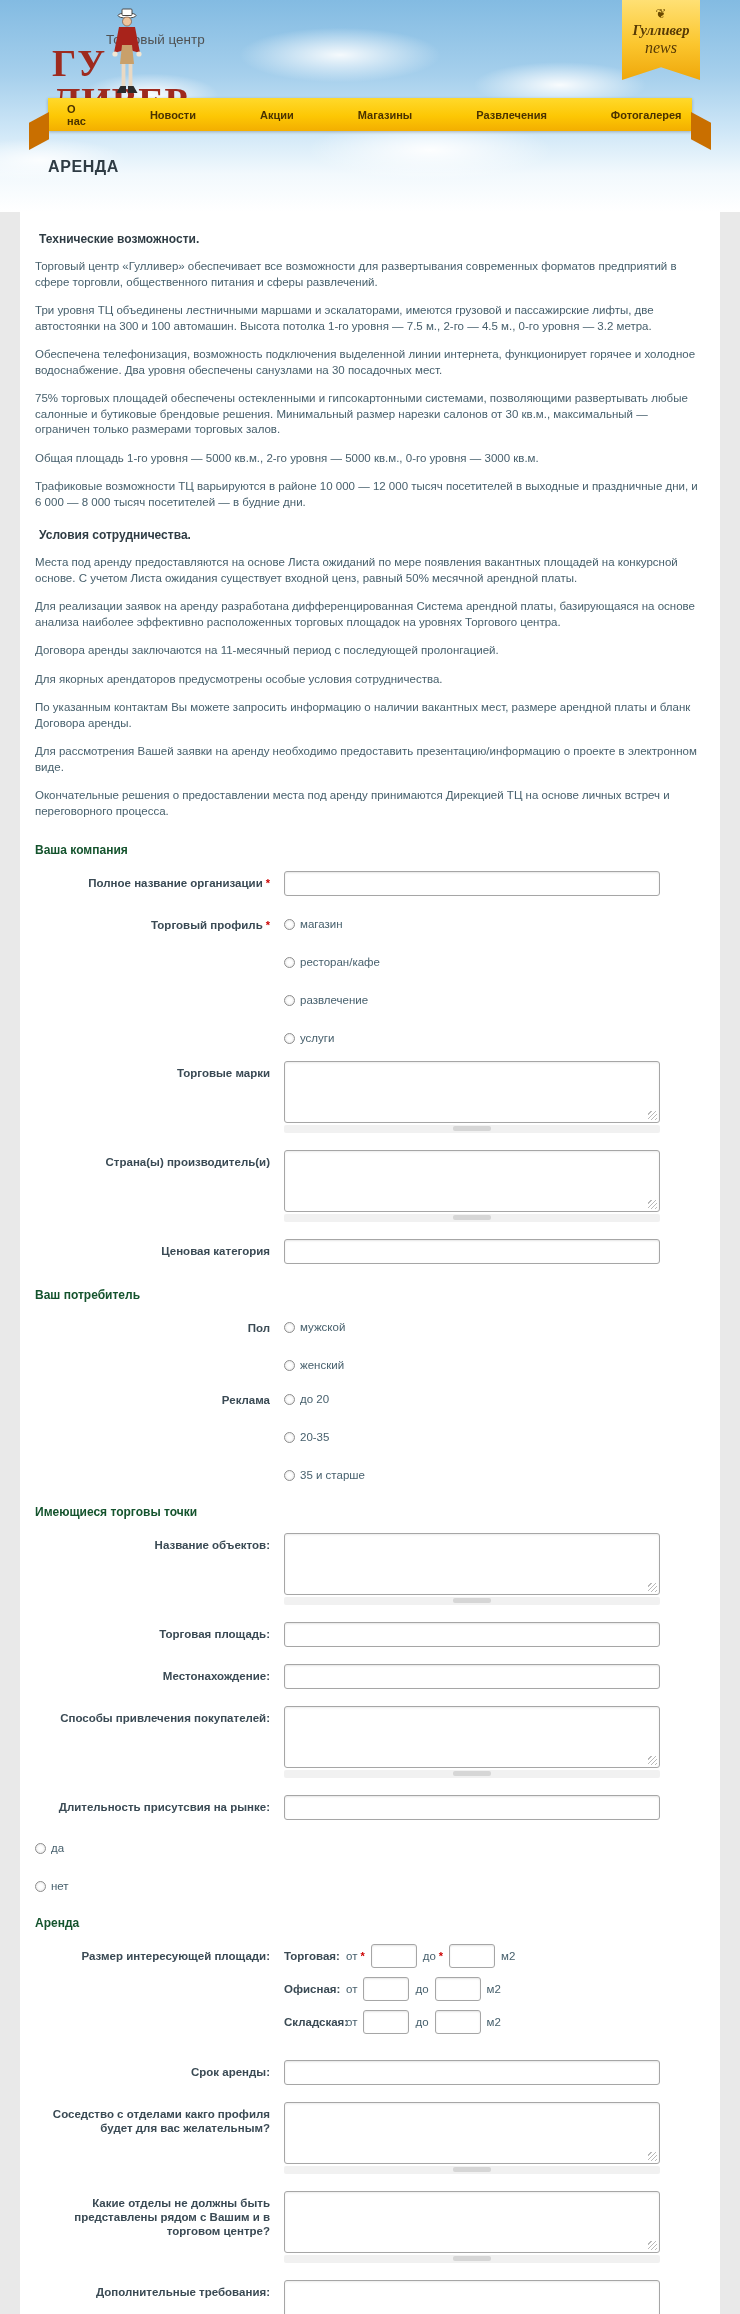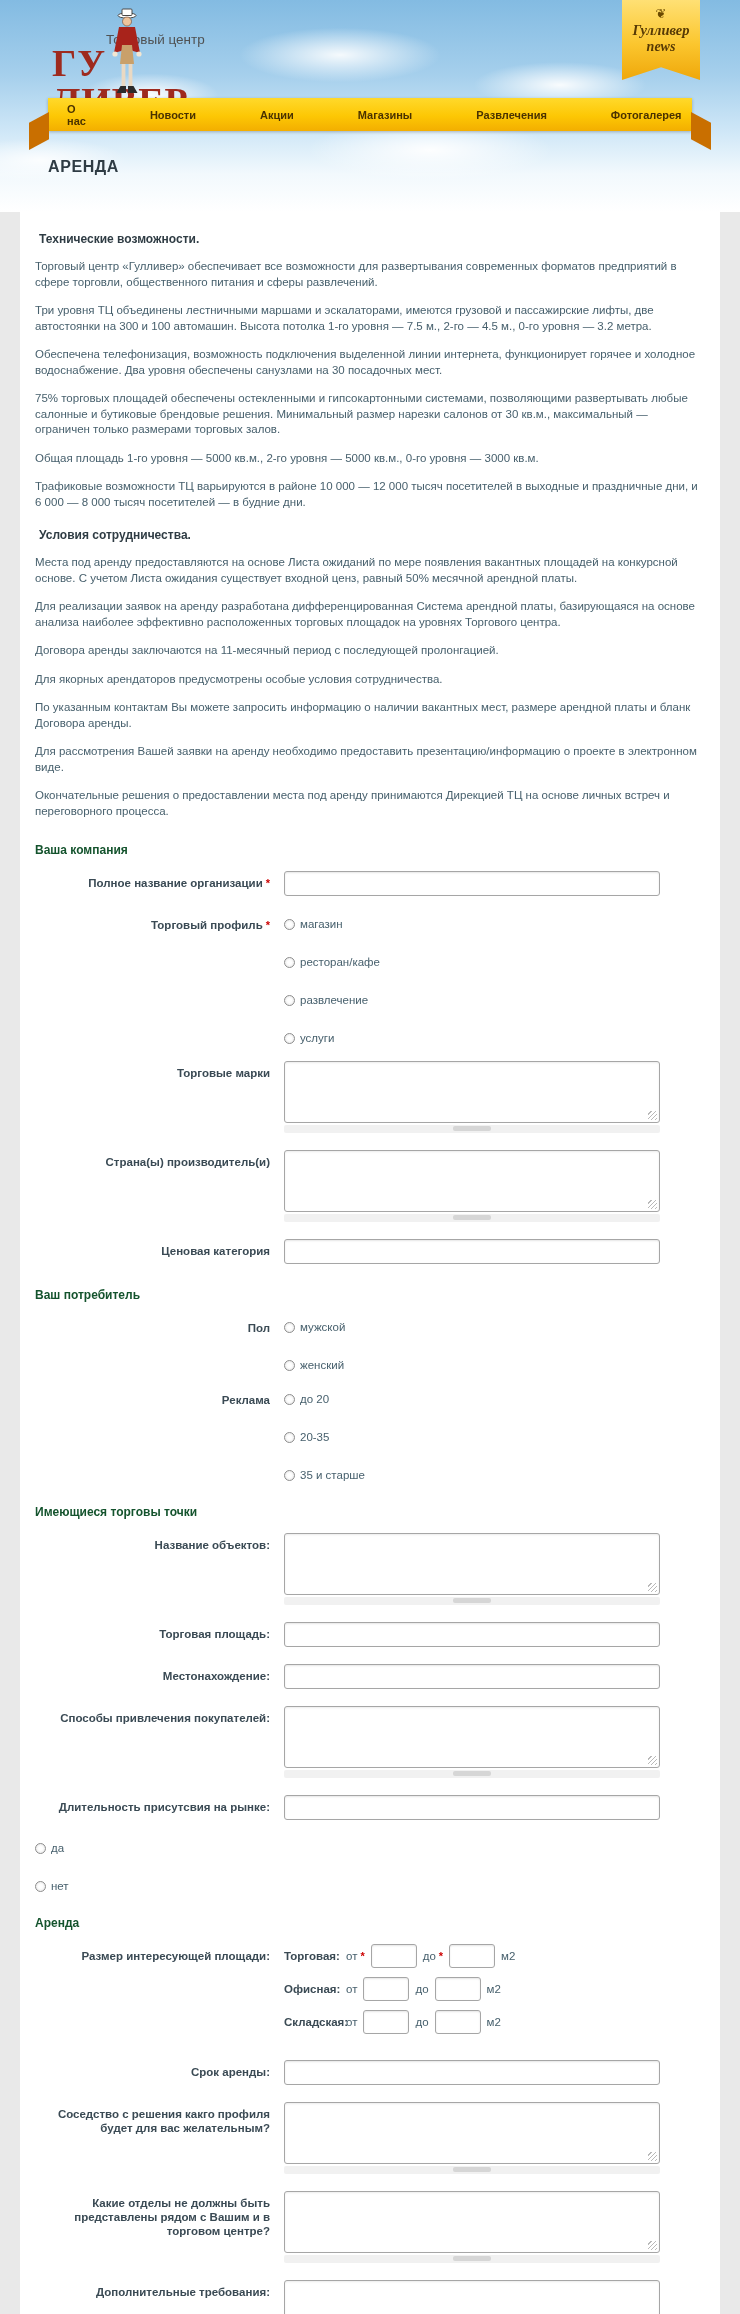--- a/index.html
+++ b/index.html
@@ -22,21 +22,21 @@
   .logo-name{position:absolute;left:10px;top:36px;font-family:"Liberation Serif",serif;
     font-weight:bold;font-size:38px;color:#9e2a1e;letter-spacing:1px;line-height:1;}
   .logo-gap{display:inline-block;width:30px;}
   .gfig{position:absolute;left:66px;top:0;width:38px;height:92px;z-index:2;}
 
   .news-ribbon{position:absolute;right:40px;top:0;width:78px;height:80px;text-align:center;cursor:pointer;
     background:linear-gradient(180deg,#ffe074 0%,#fbc62e 55%,#efa70a 100%);
     clip-path:polygon(0 0,100% 0,100% 100%,50% 84%,0 100%);}
   .nr-orn{font-size:13px;color:#6b4a00;padding-top:7px;line-height:14px;}
   .nr-t{font-family:"Liberation Serif",serif;font-style:italic;font-weight:bold;font-size:14.5px;color:#573a05;margin-top:1px;}
-  .nr-s{font-family:"Liberation Serif",serif;font-style:italic;font-weight:bold;font-size:14px;color:#573a05;}
+  .nr-s{font-family:"Liberation Serif",serif;font-style:italic;font-weight:normal;font-size:16px;color:#573a05;}
 
   
   .navbar{position:absolute;left:48px;right:48px;top:98px;height:33px;z-index:3;
     background:linear-gradient(180deg,#ffd92b 0%,#fdc704 55%,#f3ae00 100%);
     display:flex;justify-content:space-between;align-items:stretch;padding:0 10px;
     box-shadow:0 1px 3px rgba(0,0,0,.25);gap:46px;}
   .navbar::before,.navbar::after{content:"";position:absolute;top:14px;width:20px;height:38px;background:#c96f00;z-index:-1;}
   .navbar::before{left:-19px;clip-path:polygon(0 28%,100% 0,100% 72%,0 100%);}
   .navbar::after{right:-19px;clip-path:polygon(0 0,100% 28%,100% 100%,0 72%);}
   .nav-item{display:flex;align-items:center;padding:0 9px;font-size:11px;font-weight:bold;
@@ -329,21 +329,21 @@
         </div>
       </div>
     </div>
 
     <div class="frow">
       <label class="flabel"><span>Срок аренды:</span></label>
       <div class="fctl"><input type="text" class="ti" style=""></div>
     </div>
 
     <div class="frow">
-      <label class="flabel"><span>Соседство с решения какго профиля будет для вас желательным?</span></label>
+      <label class="flabel"><span>Соседство с отделами какго профиля будет для вас желательным?</span></label>
       <div class="fctl ta-wrap">
         <textarea class="ta" style=""></textarea>
         <span class="grip"></span>
         <div class="hscroll">
             <div class="hthumb"></div>
           </div>
       </div>
     </div>
 
     <div class="frow">

